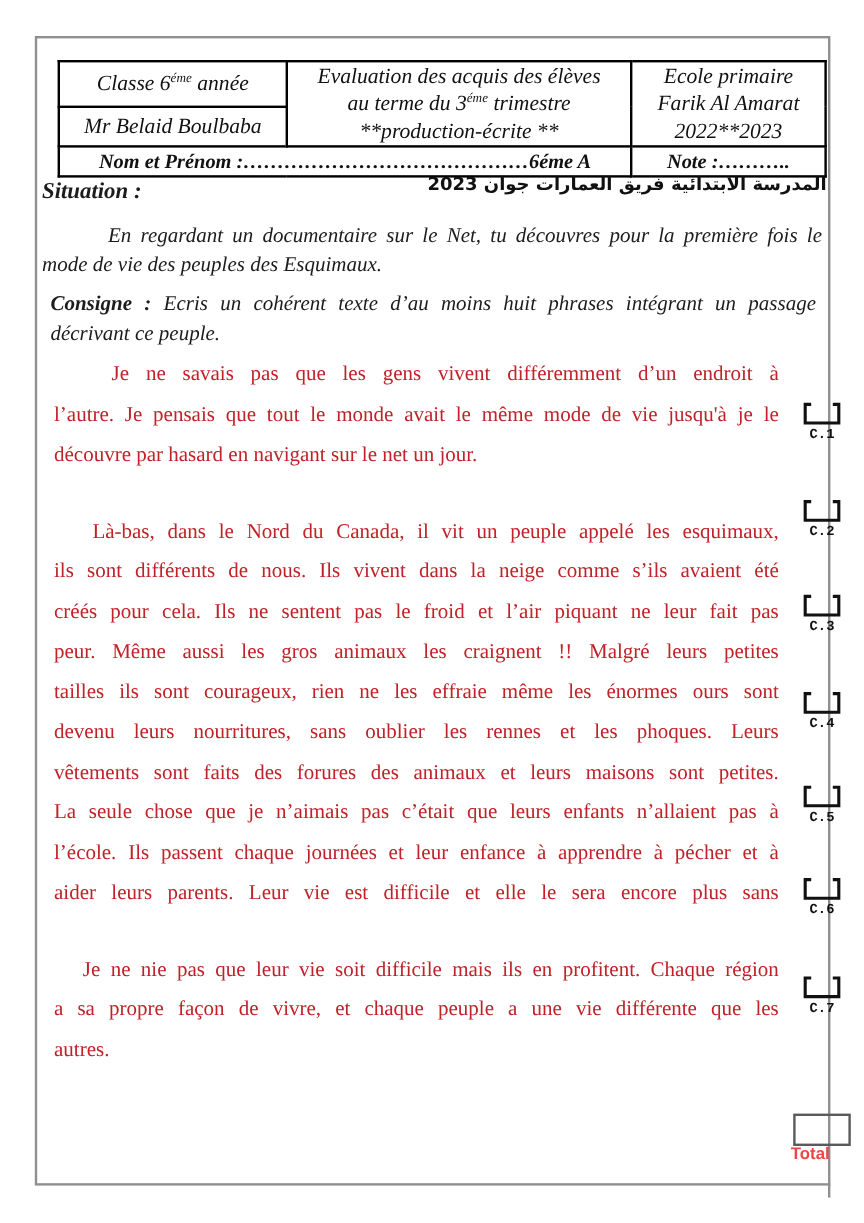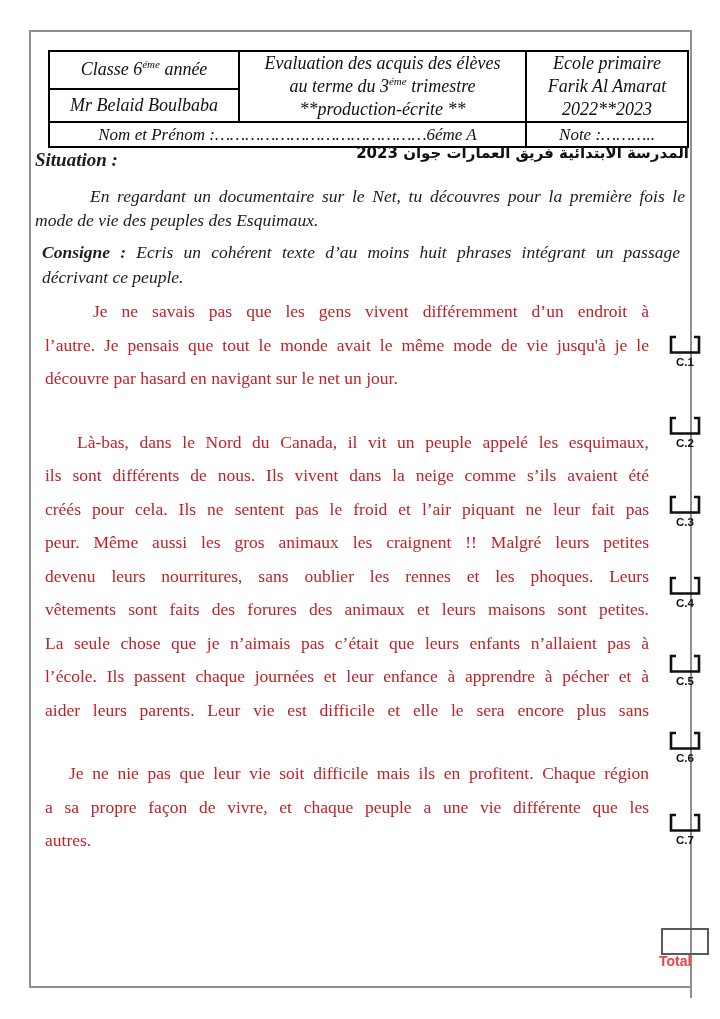--- a/index.html
+++ b/index.html
@@ -9,42 +9,42 @@
   }
   .frame{position:absolute;left:29px;top:30px;width:659px;height:954px;border:2px solid #8f8f8f;}
   .frame-stub{position:absolute;left:690px;top:986px;width:2px;height:12px;background:#8f8f8f;}
 
   table.header-table{
     position:absolute;left:48px;top:50px;width:625px;border-collapse:collapse;
     font-style:italic;font-size:18px;color:#111;table-layout:fixed;padding-left:44px;
   }
   table.header-table td{border:2px solid #000;text-align:center;padding:0 2px;vertical-align:middle;}
   td.c1{width:184px;} td.c2{width:281px;} td.c3{width:156px;}
-  tr.r1 td{height:35px;} tr.r2 td{height:31px;} tr.r3 td{height:23px;font-size:17px;}
+  tr.r1 td{height:35px;} tr.r2 td{height:31px;} tr.r3 td{height:23px;font-size:17px;font-weight:bold;}
   .supx{font-size:11px;vertical-align:super;line-height:0;}
   .mid-lines{line-height:23px;}
 
   .arabic-line{position:absolute;top:144px;right:31px;font-size:15px;color:#111;direction:rtl;font-family:"DejaVu Sans",sans-serif;font-weight:600;}
   .situation-label{position:absolute;left:35px;top:149px;font-size:19px;font-weight:bold;font-style:italic;}
   .blk{position:absolute;font-style:italic;font-size:17.5px;line-height:24px;}
   .situation-para{left:35px;top:184px;width:650px;}
   .consigne-para{left:42px;top:240px;width:638px;line-height:25px;}
   .consigne-label{font-weight:bold;}
 
   .jline{text-align:justify;text-align-last:justify;text-justify:inter-word;}
   .lline{text-align:left;text-align-last:left;}
 
   .essay{position:absolute;left:45px;top:295px;width:604px;color:#bf2228;font-size:17.5px;}
   .essay .ln{line-height:33.5px;height:33.5px;white-space:normal;}
   .p2,.p3{margin-top:30px;}
   .ind1{text-indent:48px;} .ind2{text-indent:32px;} .ind3{text-indent:24px;}
 
   .marker{position:absolute;left:667px;width:36px;text-align:center;color:#111;}
   .marker svg{display:block;margin:0 auto;}
-  .marker .mlabel{font-family:Liberation Sans, sans-serif;font-weight:bold;font-size:11.5px;line-height:13px;margin-top:1px;}
+  .marker .mlabel{font-family:Liberation Mono, monospace;font-weight:bold;font-size:11.5px;line-height:13px;margin-top:1px;}
 
   .total-box{position:absolute;left:661px;top:928px;width:44px;height:23px;border:2px solid #5a5a5a;background:transparent;}
   .total-label{position:absolute;left:659px;top:953px;width:50px;text-align:left;font-family:"Liberation Sans","DejaVu Sans",sans-serif;font-weight:bold;font-size:14px;color:#ef4444;}
 </style>
 </head>
 <body>
 
 <div class="page">
 
   <div class="frame"></div>
@@ -93,20 +93,21 @@
     <div class="p1">
       <div class="ln jline ind1">Je ne savais pas que les gens vivent différemment d’un endroit à</div>
       <div class="ln jline">l’autre. Je pensais que tout le monde avait le même mode de vie  jusqu'à je le</div>
       <div class="ln lline">découvre par hasard en navigant sur le net un jour.</div>
     </div>
     <div class="p2">
       <div class="ln jline ind2">Là-bas, dans le Nord du Canada, il vit un peuple appelé les esquimaux,</div>
       <div class="ln jline">ils sont différents de nous.  Ils vivent dans la neige comme s’ils  avaient été</div>
       <div class="ln jline">créés pour cela. Ils ne sentent pas le froid et l’air piquant ne leur fait pas</div>
       <div class="ln jline">peur. Même aussi les gros animaux les craignent !!  Malgré leurs petites</div>
+      <div class="ln jline">tailles ils sont courageux, rien ne les effraie même les énormes ours sont</div>
       <div class="ln jline">devenu leurs nourritures, sans oublier les rennes et les phoques.  Leurs</div>
       <div class="ln jline">vêtements sont faits des forures des animaux  et leurs maisons sont petites.</div>
       <div class="ln jline">La seule chose que je n’aimais pas c’était que leurs enfants n’allaient pas à</div>
       <div class="ln jline">l’école.  Ils passent chaque journées et leur enfance à apprendre à pécher et à</div>
       <div class="ln jline">aider leurs parents. Leur vie est difficile et  elle le sera encore  plus sans</div>
     </div>
     <div class="p3">
       <div class="ln jline ind3">Je ne nie pas que leur vie soit difficile mais ils en profitent. Chaque région</div>
       <div class="ln jline">a sa propre façon de vivre,  et chaque peuple  a une vie différente que les</div>
       <div class="ln lline">autres.</div>

